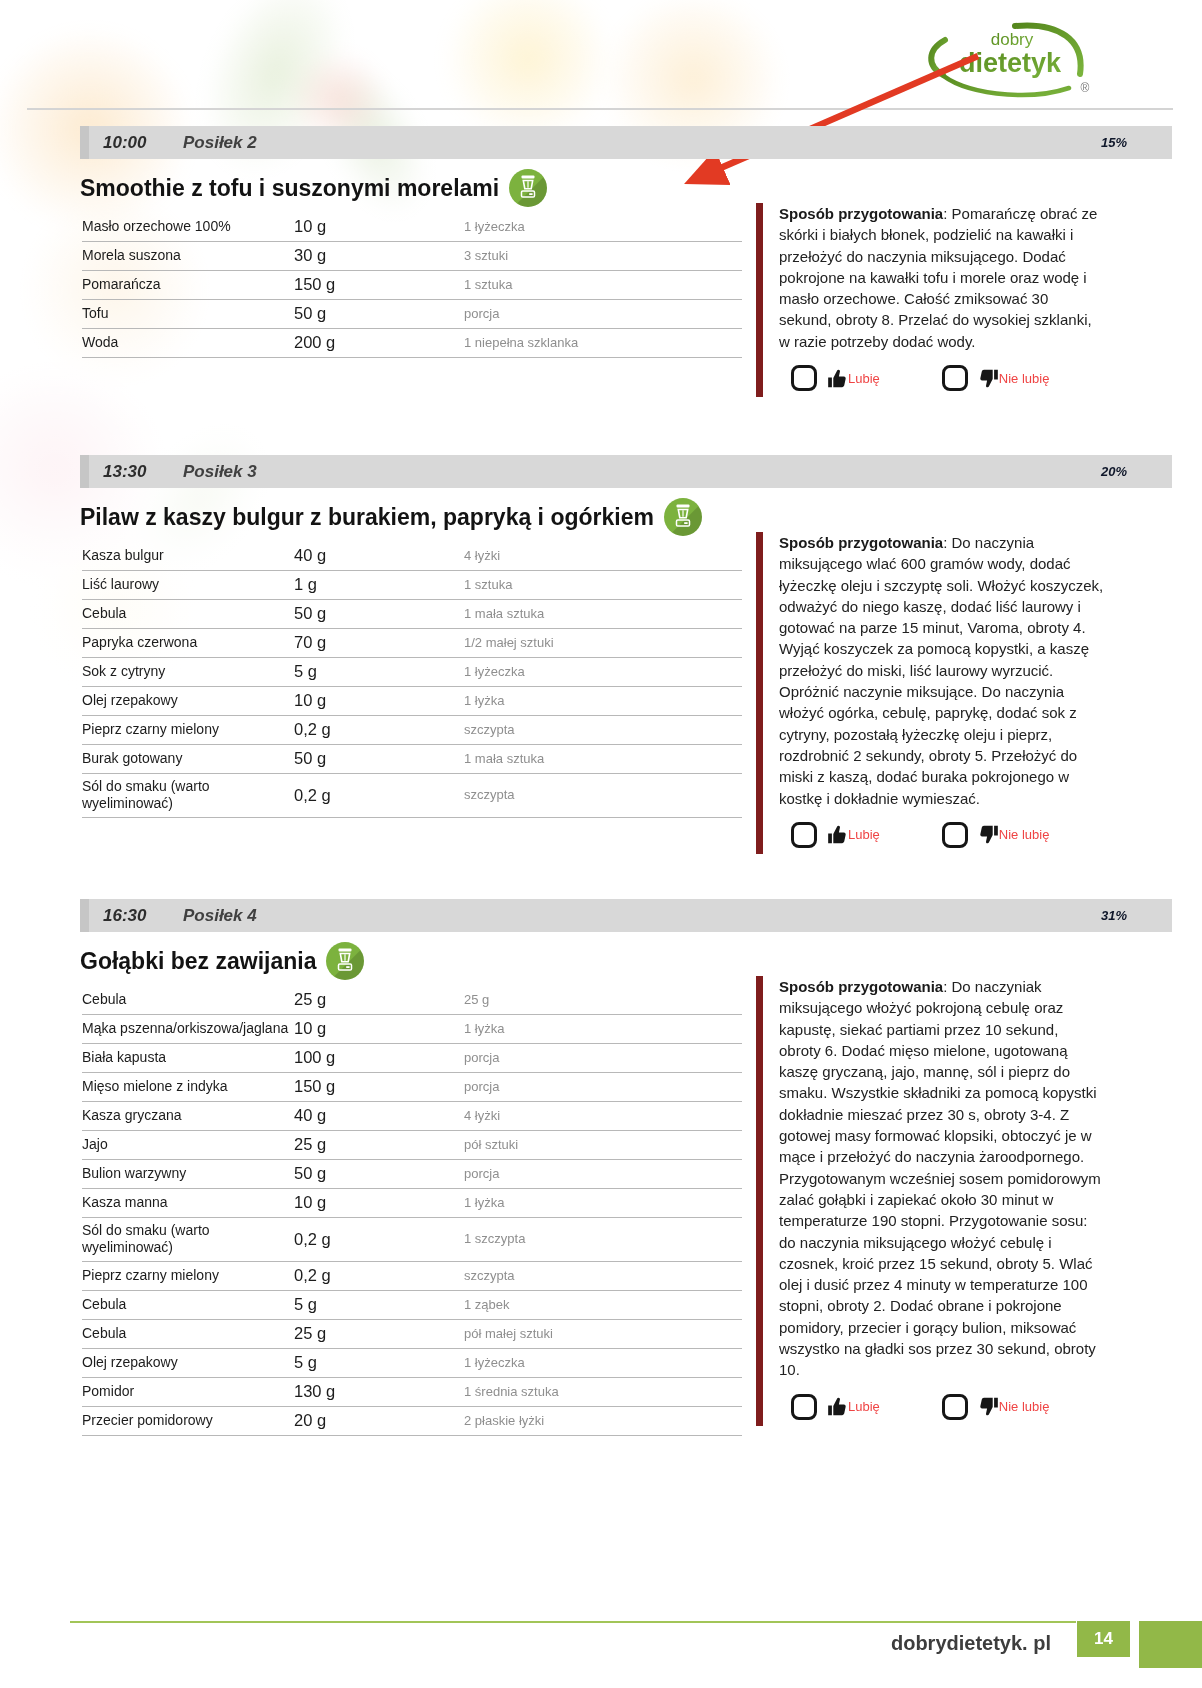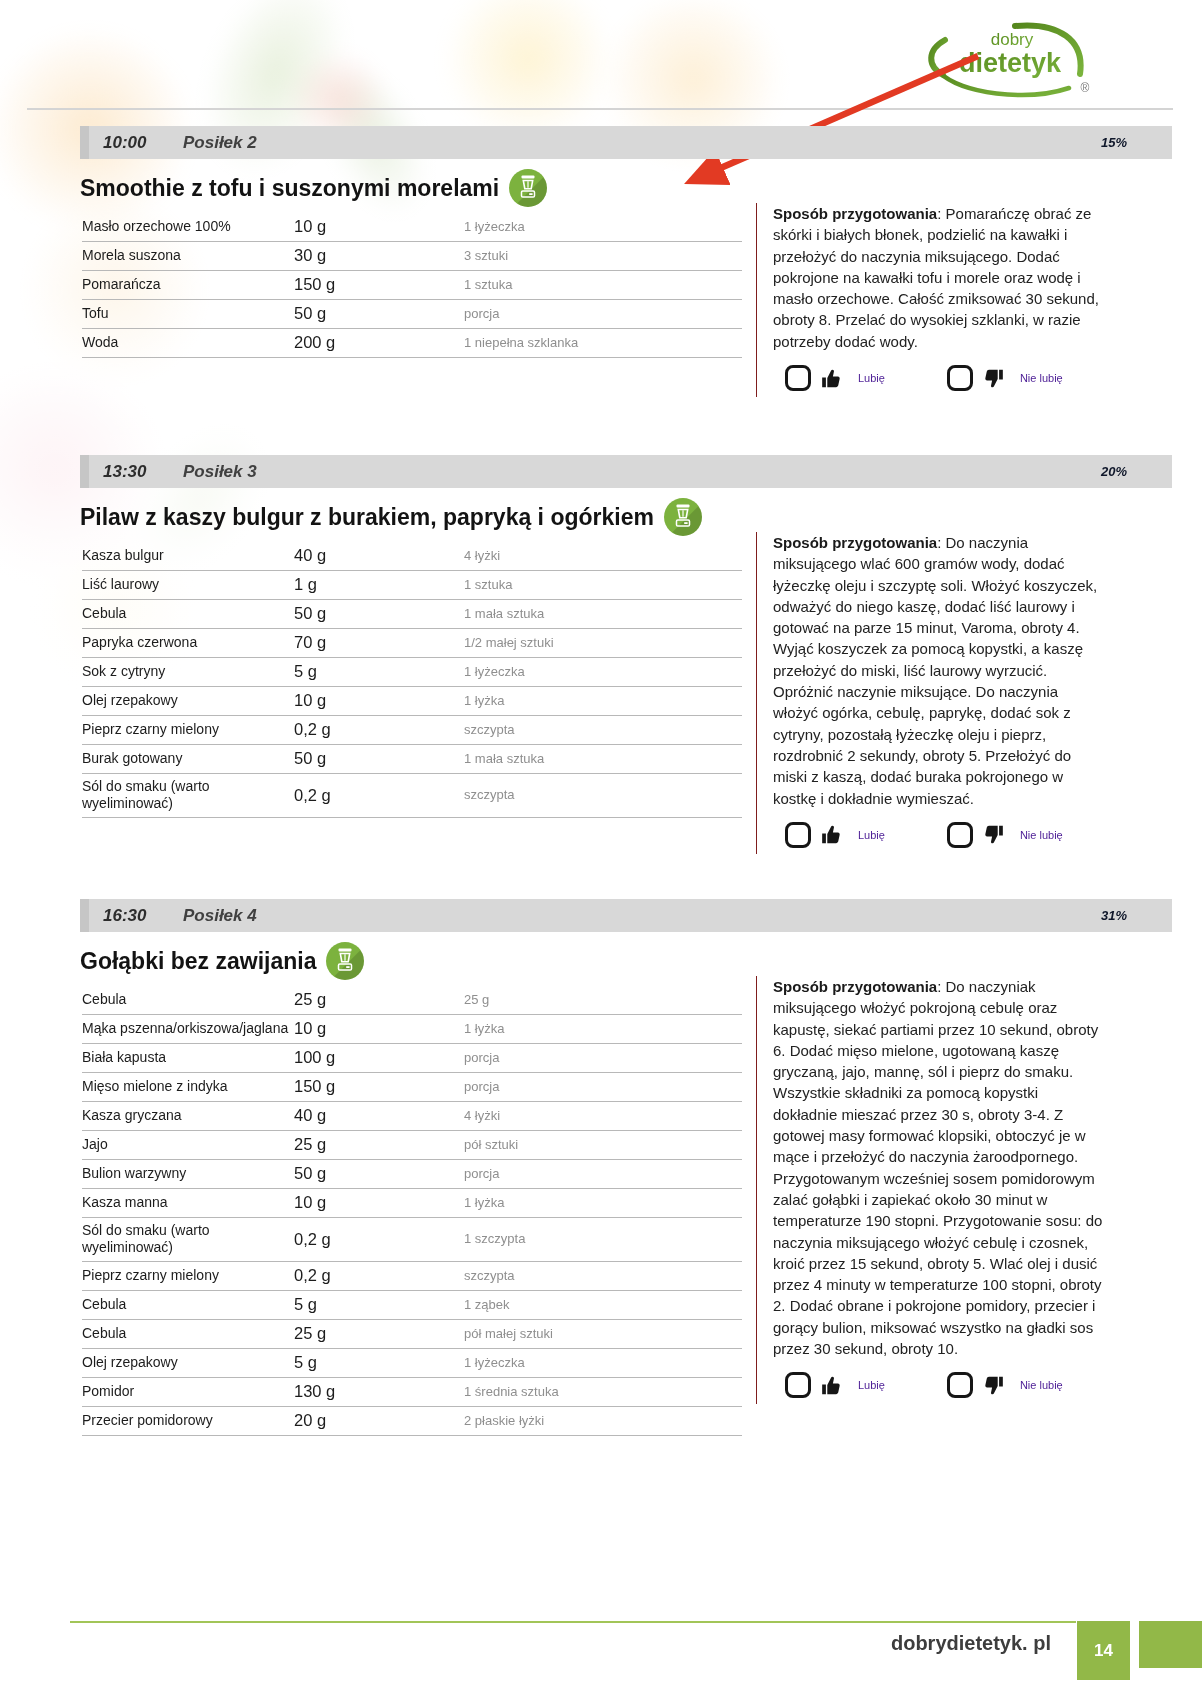--- a/index.html
+++ b/index.html
@@ -42,34 +42,34 @@
   .blender svg{position:relative;z-index:1;display:block;margin:5px auto 0;}
 
   table.ing{border-collapse:collapse;margin:5px 0 0 2px;width:660px;table-layout:fixed;}
   table.ing td{border-bottom:1px solid #b8b8b8;padding:4px 0 5px;vertical-align:middle;}
   td.n{width:212px;font-size:14px;color:#1c1c1c;line-height:1.22;}
   td.g{width:170px;font-size:16.5px;color:#1c1c1c;text-align:left;margin-top:20px;}
   td.m{width:278px;box-sizing:border-box;padding-left:14px;padding-right:160px;
        font-size:13px;color:#8f8f8f;line-height:1.35;}
 
   .prep{position:absolute;left:676px;top:77px;width:348px;box-sizing:border-box;
-        border-left:1px solid #7f1d1d;padding:0 0 6px 16px;}
+        border-left:7px solid #7f1d1d;padding:0 0 6px 16px;}
   .prep-text{margin:0;font-size:15px;line-height:1.42;color:#222;}
   .prep-text b{color:#1a1a1a;}
   .likes{display:flex;align-items:center;gap:62px;margin:13px 0 0 12px;}
   .like-group{display:flex;align-items:center;cursor:pointer;}
   .cb{width:26px;height:26px;border:3px solid #161616;border-radius:8px;background:#fff;box-sizing:border-box;}
   .thumb{margin-left:10px;}
-  .like-label{margin-left:16px;font-size:11px;color:#4c1d95;}
+  .like-label{margin-left:0;font-size:13px;color:#ef4444;}
 
   
   .footer-line{position:absolute;left:70px;top:1621px;width:1006px;height:2px;background:#a2c558;}
   .footer-site{position:absolute;top:1632px;left:820px;width:231px;text-align:right;
                font-size:20px;font-weight:bold;color:#3d3d3d;}
-  .page-box{position:absolute;left:1077px;top:1621px;width:53px;height:59px;background:#92b848;
+  .page-box{position:absolute;left:1077px;top:1621px;width:53px;height:36px;background:#92b848;
             display:flex;align-items:center;justify-content:center;color:#fff;font-size:17px;font-weight:bold;}
   .accent-box{position:absolute;left:1139px;top:1621px;width:63px;height:47px;background:#92b848;}
 </style>
 </head>
 <body>
 
 <div class="page">
 
   <div class="fruits">
     <div class="blob b1"></div>

